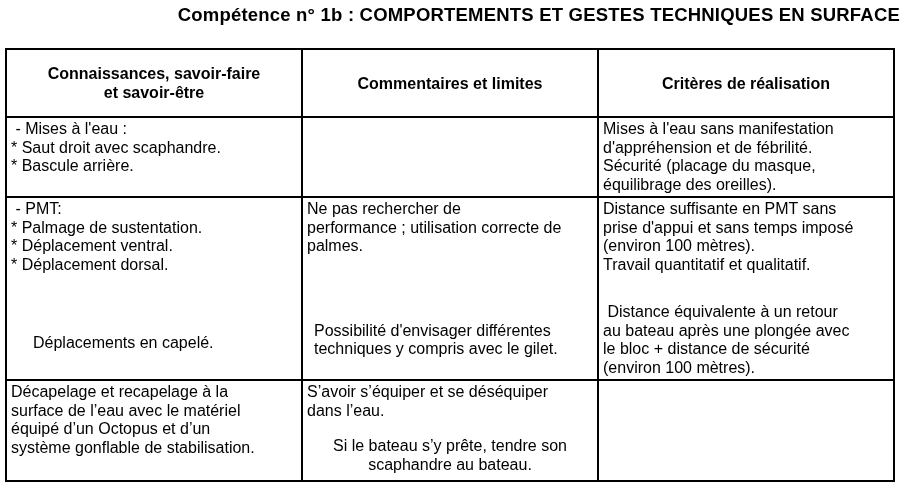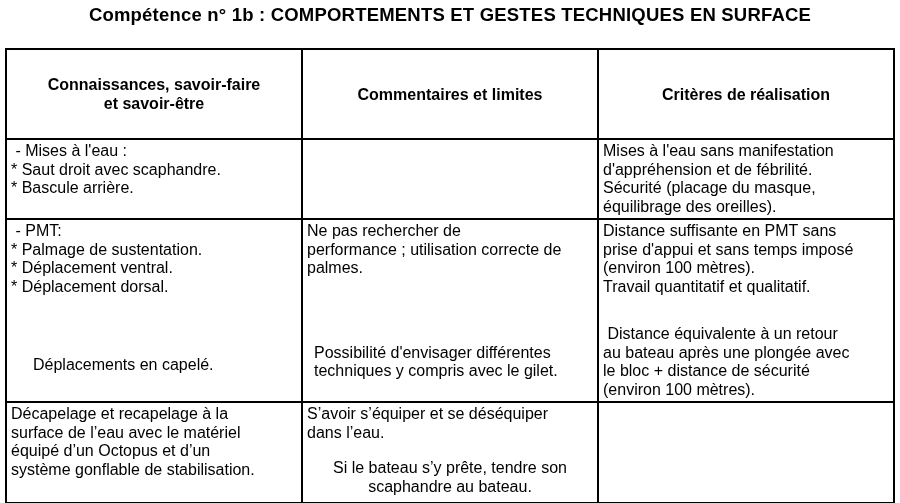--- a/index.html
+++ b/index.html
@@ -9,21 +9,21 @@
     background: #ffffff;
     color: #000000;
     font-family: "Liberation Sans", sans-serif;
     position: relative;
     overflow: hidden;
   }
   .doc-title {
     position: absolute;
     top: 4px; left: 0;
     width: 100%;
-    text-align: center;
+    text-align: right;
     font-size: 18.5px;
     font-weight: bold;
     letter-spacing: 0.2px;
     line-height: 22px;
   }
   table.grid {
     position: absolute;
     left: 5px; top: 48px;
     width: 890px;
     border-collapse: collapse;
@@ -40,21 +40,21 @@
     font-weight: normal;
     overflow: hidden;
   }
   .grid th {
     text-align: center;
     vertical-align: middle;
     font-weight: bold;
     font-size: 16px;
     line-height: 19px;
   }
-  tr.r-head { height: 90px; margin-top: 29px; }
+  tr.r-head { height: 68px; margin-top: 29px; }
   tr.r1 { height: 78px; }
   tr.r2 { height: 180px; }
   tr.r3 { height: 101px; margin-left: 40px; }
   .para { white-space: pre-wrap; }
   .sub-capele { margin-top: 60px; padding-left: 22px; }
   .sub-gilet  { margin-top: 66px; margin-left: 7px; }
   .sub-retour { margin-top: 29px; }
   .sub-bateau { margin-top: 17px; text-align: center; }
 </style>
 </head>

